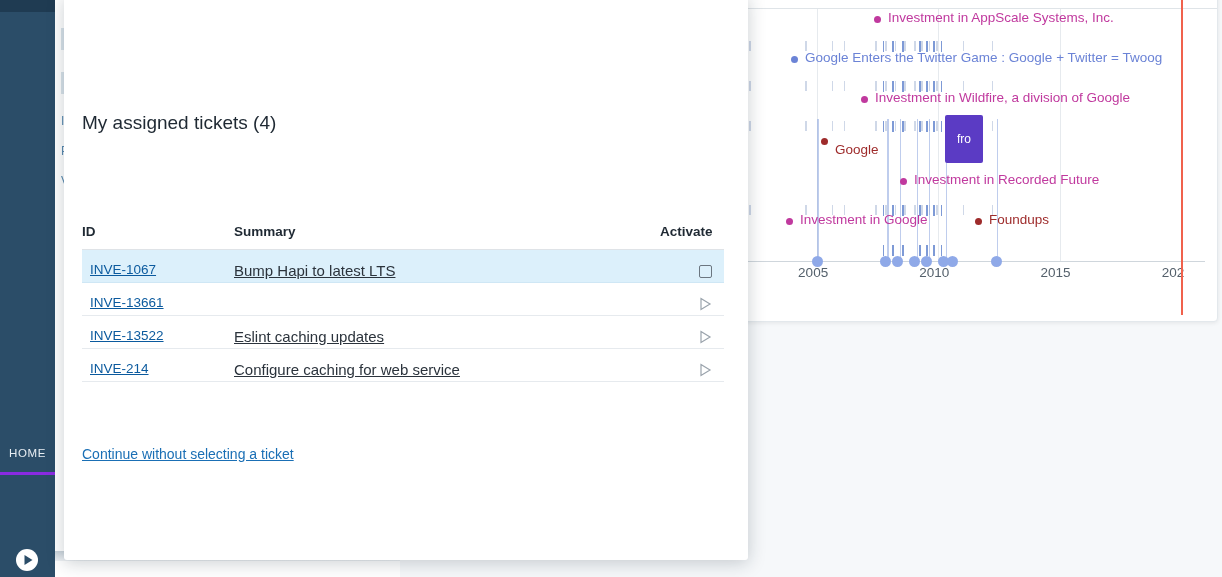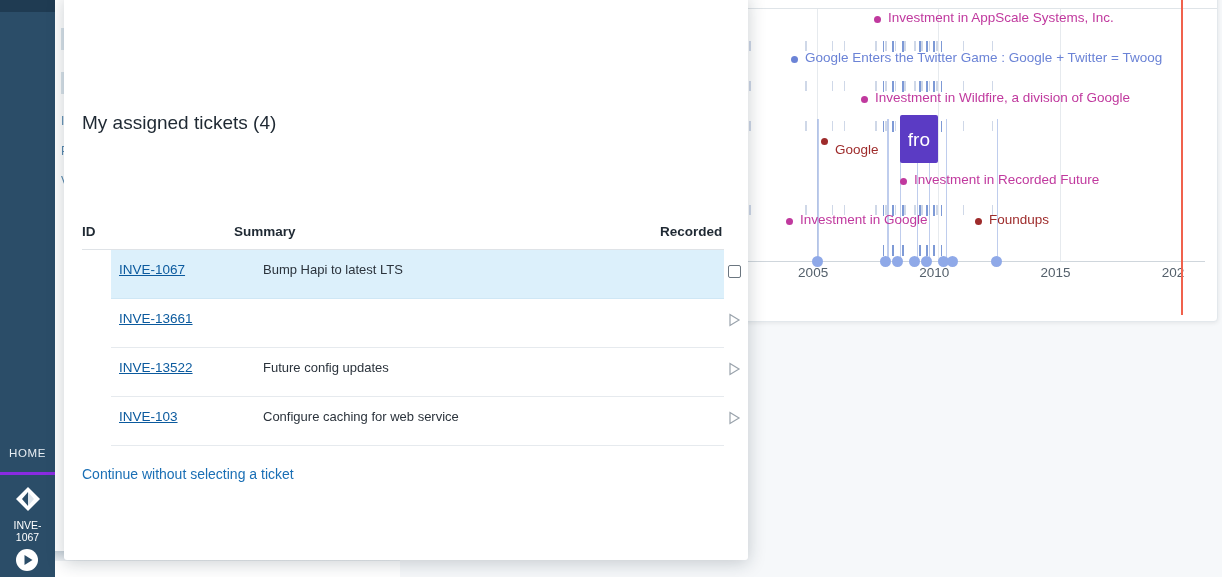--- a/index.html
+++ b/index.html
@@ -121,22 +121,22 @@
   .tick-mark.faint { background: #cfd8e8; }
   .stem {
     position: absolute; width: 1.6px; background: #8aa4de; top: 0;
   }
   .axis-dot {
     position: absolute; width: 11px; height: 11px; border-radius: 50%;
     background: #8fa9e8; top: 247px;
   }
   .selected-box {
     position: absolute; background: #5b3bc4; border-radius: 2px;
-    color: #ffffff; font-size: 19px; line-height: 1; display: flex;
-    align-items: center; justify-content: center; overflow: hidden;
+    color: #ffffff; font-size: 12px; line-height: 1; display: flex;
+    align-items: center; justify-content: center; overflow: hidden; margin-left: 45px;
   }
 
   
   .modal-overlay-shadow {
     position: absolute; left: 64px; top: -6px; width: 684px; height: 566px;
     background: #ffffff; border-radius: 3px;
     box-shadow: 0 3px 18px rgba(20,35,50,0.22);
     z-index: 20;
   }
   .modal-title {
@@ -164,41 +164,42 @@
     position: relative; height: 26px; border-bottom: 1px solid #dfe3e7;
   }
   .th {
     position: absolute; top: 0; font-size: 13.5px; font-weight: bold; color: #1f2933;
   }
   .th-id { left: 0; }
   .th-summary { left: 152px; }
   .th-activate { left: 578px; }
 
   .trow {
-    position: relative; height: 49px; border-bottom: 1px solid #e6eaee; margin-left: 29px;
+    position: relative; height: 33px; border-bottom: 1px solid #e6eaee;
   }
   .trow.selected { background: #dcf0fb; border-bottom: 1px solid #cfe7f5; }
   .cell-id {
     position: absolute; left: 8px; top: 12px; font-size: 13.5px;
     color: #0b5a9e; text-decoration: underline; cursor: pointer;
   }
   .cell-summary {
-    position: absolute; left: 152px; top: 12px; font-size: 13px; color: #2b3views;
+    position: absolute; left: 152px; top: 12px; font-size: 15px; color: #2b3views;
     color: #2b333c;
+    text-decoration: underline;
   }
   .cell-activate {
     position: absolute; left: 612px; top: 10px; width: 22px; height: 22px;
     display: flex; align-items: center; justify-content: center; cursor: pointer;
   }
   .stop-square {
     width: 13px; height: 13px; border: 1.4px solid #6b7680; border-radius: 2px;
   }
   .continue-link {
-    position: absolute; left: 18px; top: 472px; font-size: 14px;
-    color: #1a6fb5; cursor: pointer;
+    position: absolute; left: 18px; top: 452px; font-size: 14px;
+    color: #1a6fb5; text-decoration: underline; cursor: pointer;
     white-space: nowrap;
   }
 </style>
 </head>
 <body>
 
 <div id="app">
 
   <div class="page-bg"></div>
 
@@ -376,76 +377,65 @@
     <div class="bg-panel-line" style="top:174px">V</div>
   </div>
   <div class="bg-shadow-bottom"></div>
 
   <div class="sidebar">
     <div class="sidebar-top-strip"></div>
     <div class="sidebar-home">
       <span>HOME</span>
     </div>
     <div class="sidebar-divider"></div>
-    <div class="sidebar-ticket">
-      <span class="diamond-icon">
-        <svg width="30" height="30" viewBox="0 0 30 30">
-          <polygon points="15,3 27,15 15,27 3,15" fill="#ffffff"></polygon>
-          <polygon points="15,8 15,22 9,15" fill="#2b4d68"></polygon>
-          <polygon points="15,8 21,15 15,22" fill="#dfe6ec"></polygon>
-        </svg>
-      </span>
-      <span class="sidebar-ticket-label">INVE-</span>
-      <span class="sidebar-ticket-label">1067</span>
-    </div>
     <div class="sidebar-play">
       <svg width="24" height="24" viewBox="0 0 24 24">
         <circle cx="12" cy="12" r="11" fill="#ffffff"></circle>
         <polygon points="9.5,7 17.5,12 9.5,17" fill="#2b4d68"></polygon>
       </svg>
     </div>
   </div>
 
   <div class="modal-overlay-shadow">
     <div class="modal-subtitle">My assigned tickets (4)</div>
 
 
     <div class="tbl">
       <div class="tbl-head">
         <div class="th th-id">ID</div>
         <div class="th th-summary">Summary</div>
-        <div class="th th-activate">Recorded</div>
+        <div class="th th-activate">Activate</div>
       </div>
       <div id="rows-container">
           <div class="trow selected">
             <span class="cell-id">INVE-1067</span>
             <span class="cell-summary">Bump Hapi to latest LTS</span>
             <span class="cell-activate">
               <span class="stop-square"></span>
             </span>
           </div>
           <div class="trow">
             <span class="cell-id">INVE-13661</span>
             <span class="cell-activate">
               <svg width="16" height="16" viewBox="0 0 16 16">
                 <polygon points="4,2.5 13,8 4,13.5" fill="none" stroke="#9aa3ac" stroke-width="1.2"></polygon>
               </svg>
             </span>
           </div>
           <div class="trow">
             <span class="cell-id">INVE-13522</span>
-            <span class="cell-summary">Future config updates</span>
+            <span class="cell-summary">Eslint caching updates</span>
             <span class="cell-activate">
               <svg width="16" height="16" viewBox="0 0 16 16">
                 <polygon points="4,2.5 13,8 4,13.5" fill="none" stroke="#9aa3ac" stroke-width="1.2"></polygon>
               </svg>
             </span>
           </div>
           <div class="trow">
-            <span class="cell-id">INVE-103</span>
+            <span class="cell-id">INVE-214</span>
             <span class="cell-summary">Configure caching for web service</span>
             <span class="cell-activate">
               <svg width="16" height="16" viewBox="0 0 16 16">
                 <polygon points="4,2.5 13,8 4,13.5" fill="none" stroke="#9aa3ac" stroke-width="1.2"></polygon>
               </svg>
             </span>
           </div>
         </div>
     </div>
 

